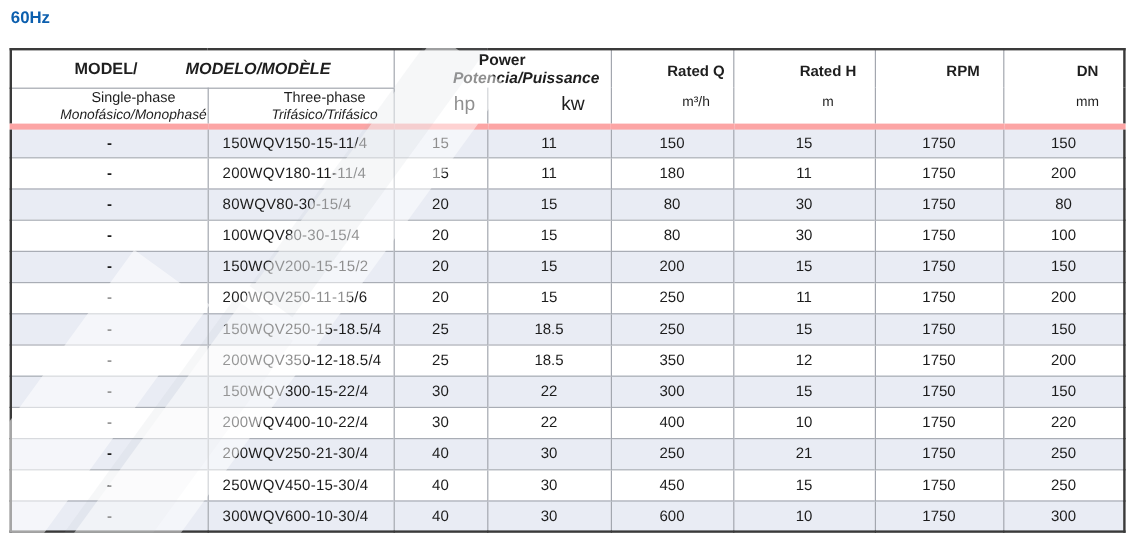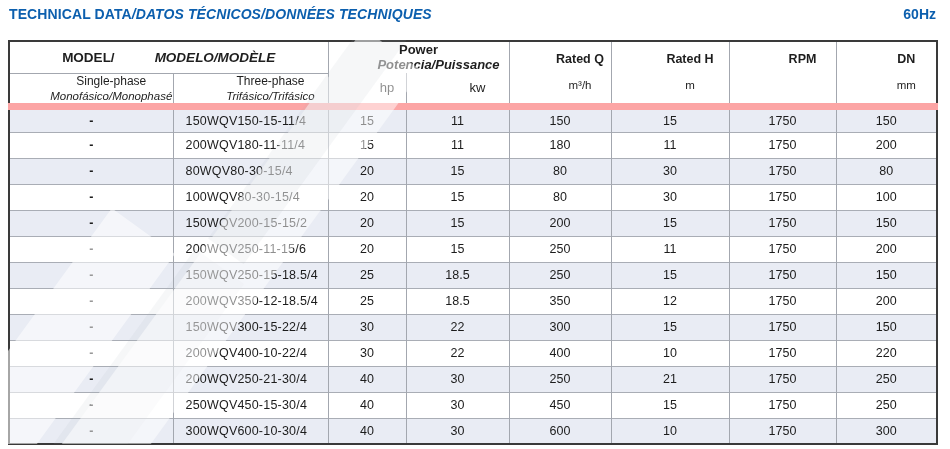--- a/index.html
+++ b/index.html
@@ -33,46 +33,45 @@
   thead .h2 th { height:30px; }
   thead th { background:#ffffff; }
 
   .model-group { border-bottom:1px solid #a3a7af; font-size:13.5px; font-weight:bold; }
   .model-group .bi, .power-group .bi { font-style:italic;margin-left:40px; }
   .power-group { font-size:13px; font-weight:bold; line-height:1.15; }
   .power-group div { line-height:1.1; }
 
   .sub-label { font-size:12px; line-height:1.25; }
   .sub-label .it { font-style:italic; font-size:11.5px; }
-  .unit-head { font-size:13px; }
+  .unit-head { font-size:16px; }
 
   .span-col .lbl { font-size:12.5px; font-weight:bold; }
   .span-col .unit { font-size:11.5px; margin-top:13px; min-height:14px; }
 
-  thead tr.h2 th, thead th[rowspan] { border-bottom:7px solid #fca5a5;padding-left:40px; }
+  thead tr.h2 th, thead th[rowspan] { border-bottom:5px solid #fca5a5;padding-left:40px; }
 
   tbody td { height:26px; border-top:1px solid #a9adb5; font-size:12.5px; color:#1c1c1c; }
   tbody tr:nth-child(odd) td { background:#e9ecf4; }
   tbody tr:first-child td { border-top:none; }
   td.dash { font-weight:bold; }
   td.model { text-align:left; padding-left:12px; font-weight:normal; font-size:12.5px; letter-spacing:.2px; }
 
   
   .watermark { position:absolute; inset:0; pointer-events:none; overflow:hidden; z-index:5; }
   .wm { position:absolute; transform:rotate(36deg); }
   .wm-a { left:-30px; top:150px; width:78px; height:430px; background:rgba(255,255,255,.55); }
   .wm-b { left:70px; top:190px; width:60px; height:380px; background:rgba(170,174,184,.10); }
   .wm-c { left:196px; top:-40px; width:72px; height:520px; background:rgba(255,255,255,.5); }
   .wm-d { left:284px; top:-60px; width:44px; height:300px; background:rgba(170,174,184,.10); }
 </style>
 </head>
 <body>
 
 <div class="topbar">
-  <div class="title"><span>TECHNICAL DATA</span><span class="it">/DATOS TÉCNICOS/DONNÉES TECHNIQUES</span></div>
   <div class="specs">
     <span>60Hz</span>
   </div>
 </div>
 
 <div class="table-wrap">
   <table>
     <colgroup>
       <col style="width:164px">
         <col style="width:155px">

